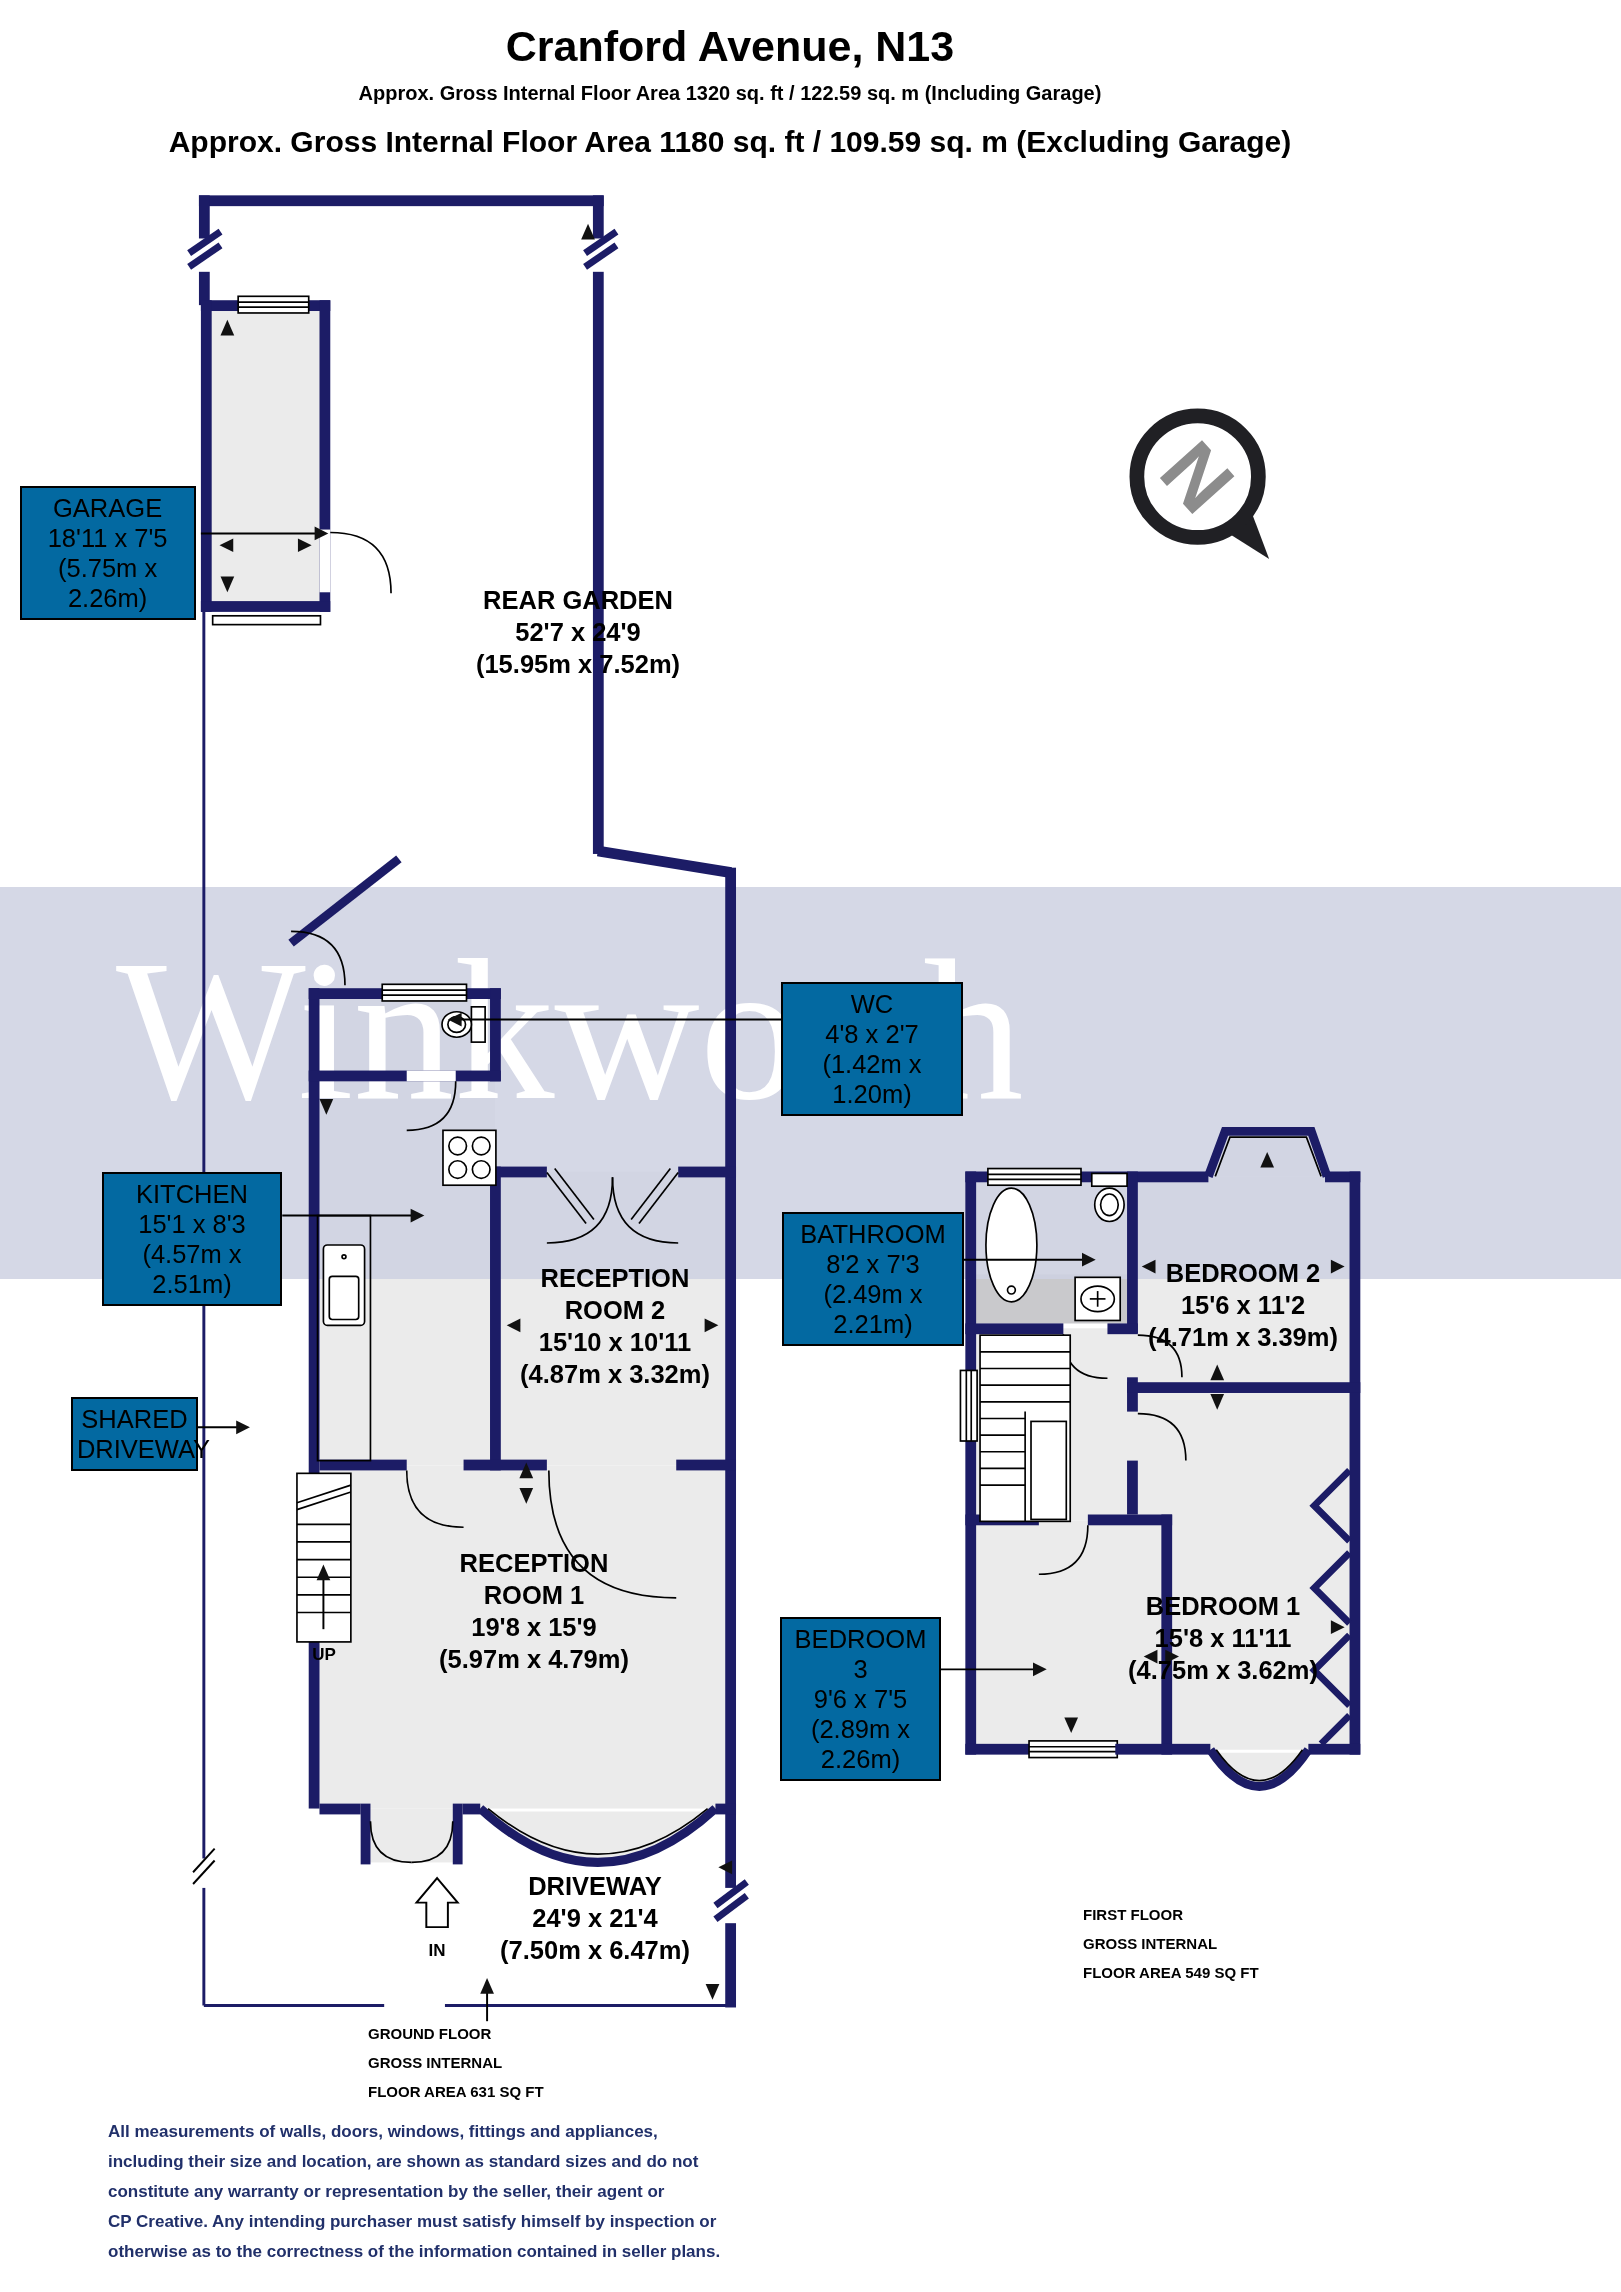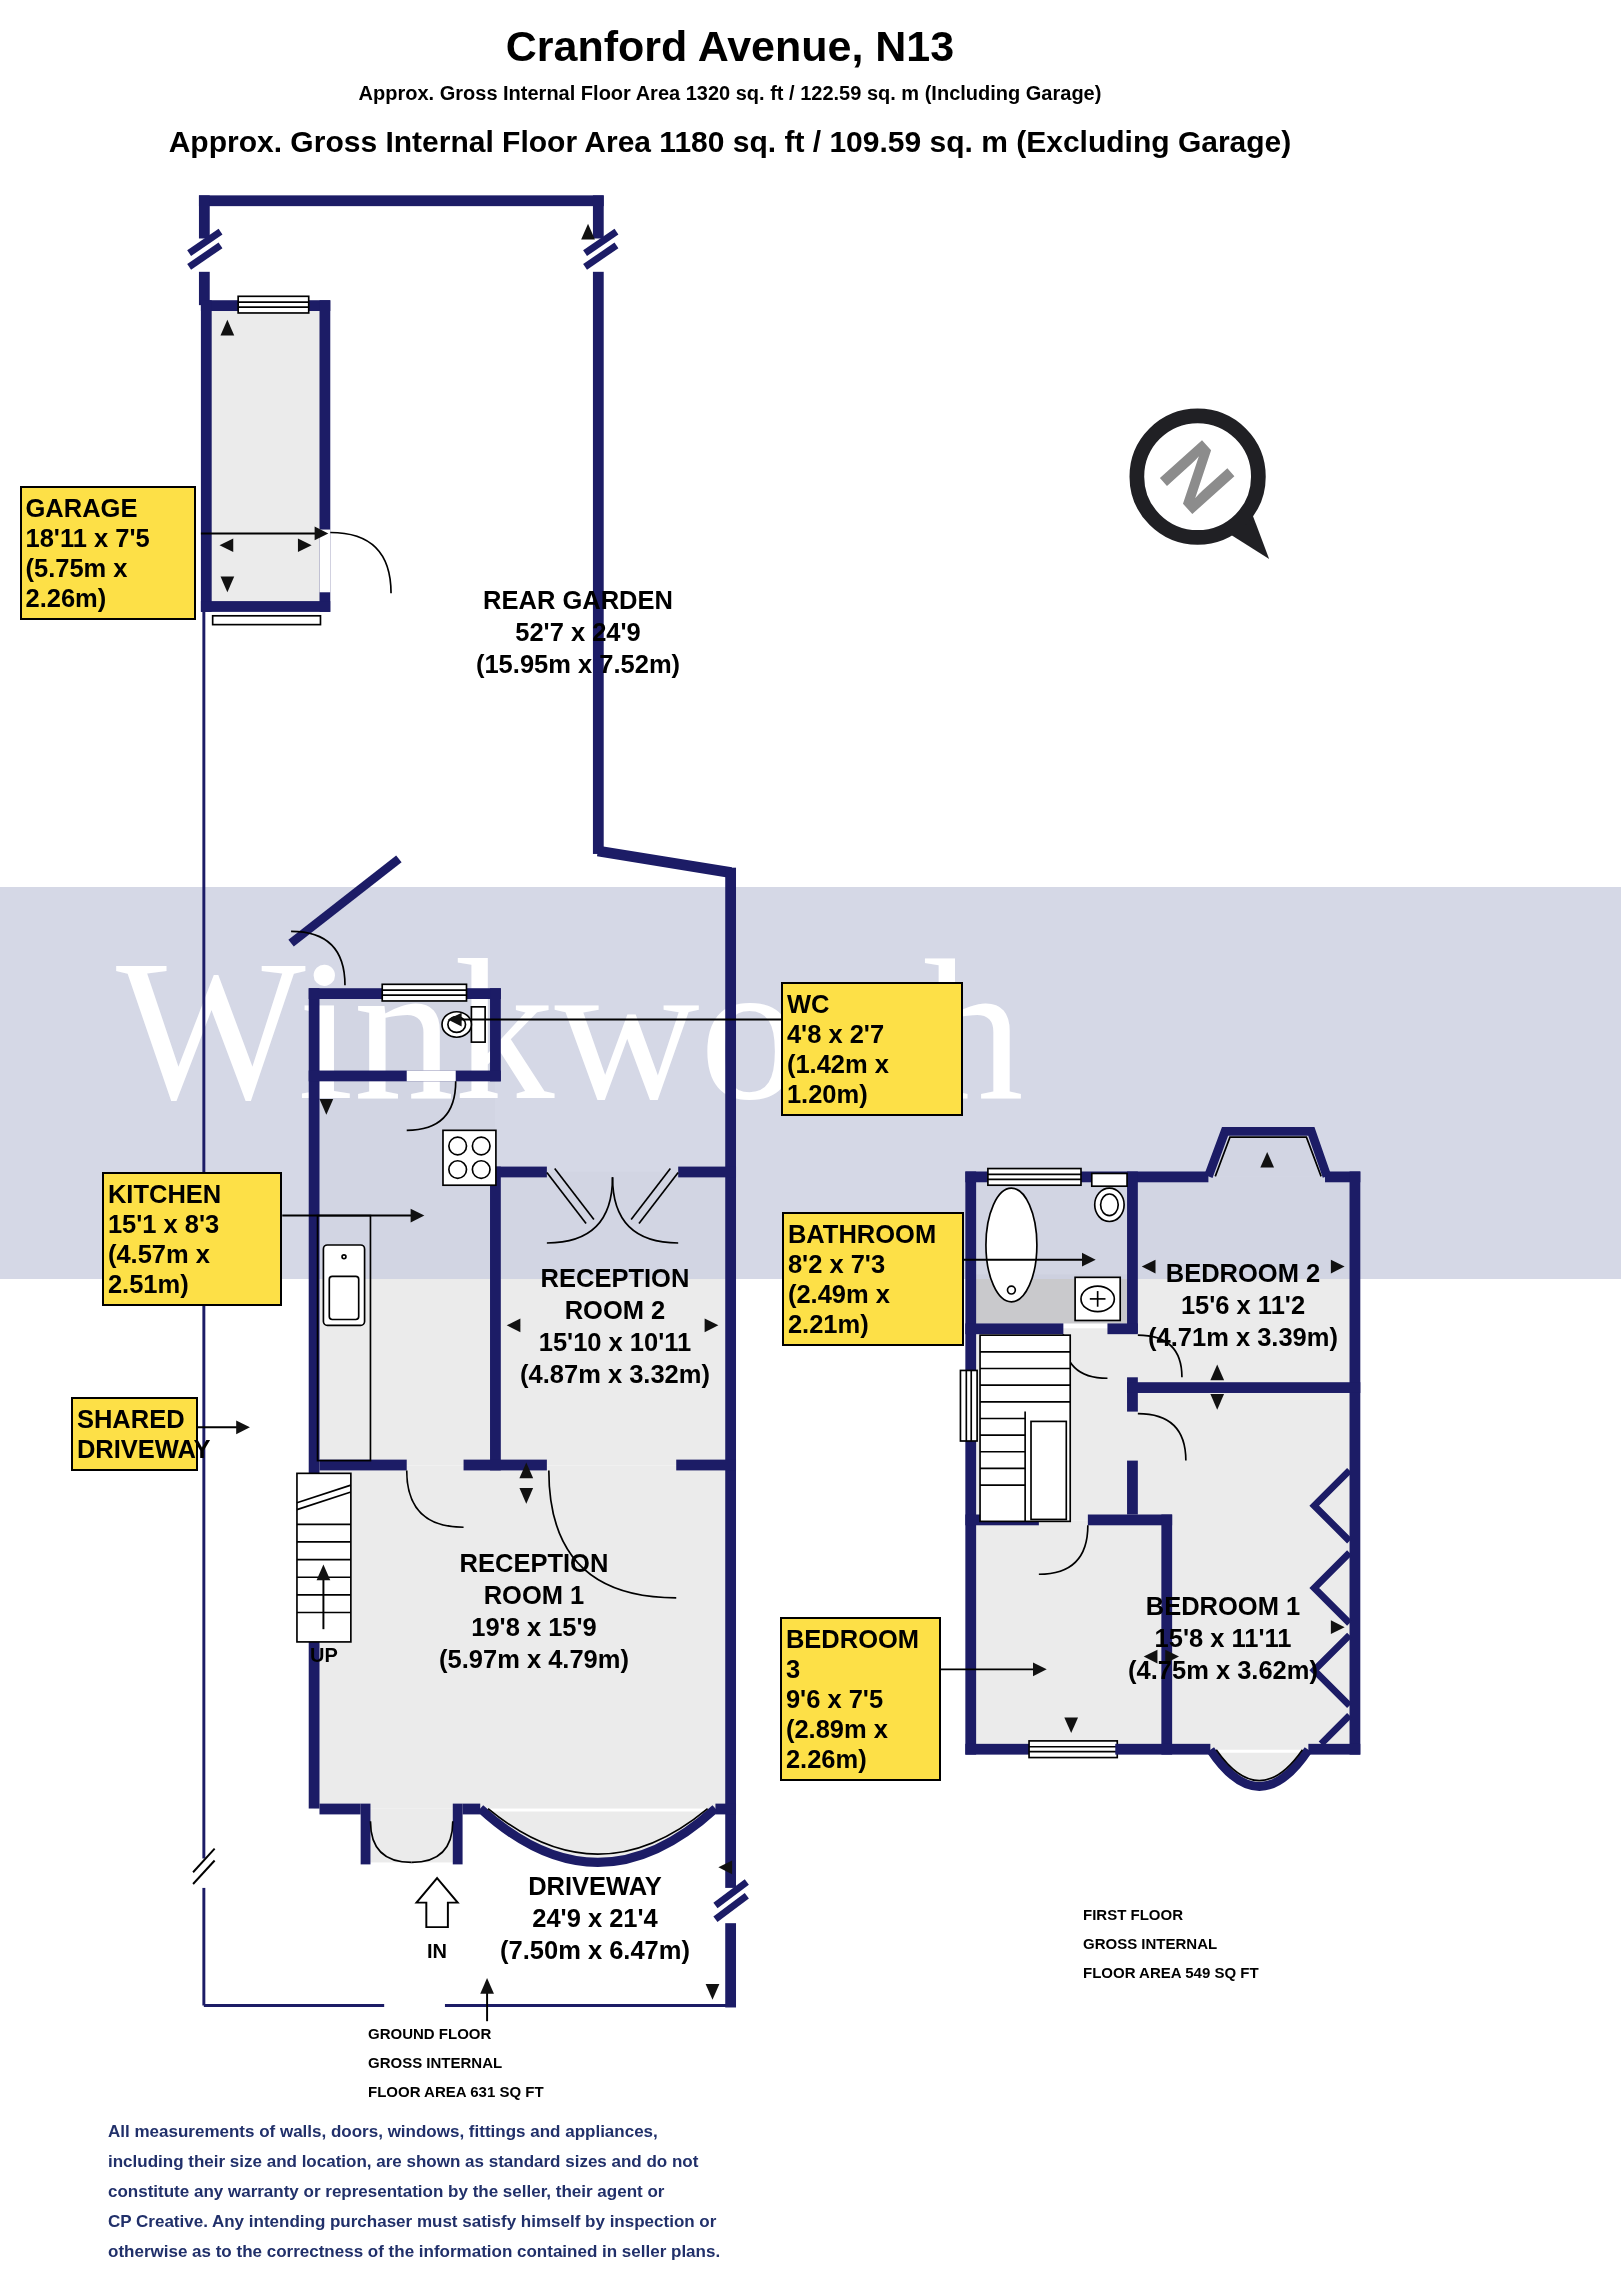--- a/index.html
+++ b/index.html
@@ -13,24 +13,24 @@
   #fills-svg{z-index:1;} #walls-svg{z-index:3;}
   #watermark{position:absolute;left:0;top:887px;width:1621px;height:392px;
              background:rgba(206,209,226,0.85);z-index:2;}
   #watermark .wm-text{position:absolute;left:116px;top:-47px;font-family:"Liberation Serif",serif;
              font-size:201px;color:#ffffff;white-space:nowrap;line-height:1.9;}
   .lbl{position:absolute;z-index:4;color:#000;}
   .hdr{left:0;width:1460px;text-align:center;font-weight:bold;}
   #title{top:21.6px;font-size:43px;}
   #sub1{top:82px;font-size:20px;}
   #sub2{top:125px;font-size:30px;}
-  .tag{background:#fde047;border:2px solid #000;text-align:left;font-weight:bold;
+  .tag{background:#0369a1;border:2px solid #000;text-align:center;font-weight:normal;
        font-size:25.5px;line-height:30px;padding:4.9px 3.9px;box-sizing:border-box;}
   .room{transform:translateX(-50%);text-align:center;font-weight:bold;font-size:25.5px;line-height:32px;white-space:nowrap;}
-  .small{font-size:20px;}
+  .small{font-size:17px;}
   .area{font-weight:bold;font-size:15px;line-height:29px;white-space:nowrap;}
   #disclaimer{left:108px;top:2117px;font-weight:bold;font-size:17px;line-height:30px;
               color:var(--disc);white-space:nowrap;}
   .w{fill:var(--wall);}
   .rf{fill:var(--fill);}
   .sh{fill:var(--shade);}
   .ln{stroke:#000;stroke-width:1.7;fill:none;}
   .lnw{stroke:#000;stroke-width:1.7;fill:#fff;}
   .thin{stroke:#000;stroke-width:2;fill:none;}
   .navy7{stroke:var(--wall);stroke-width:7;fill:none;}

